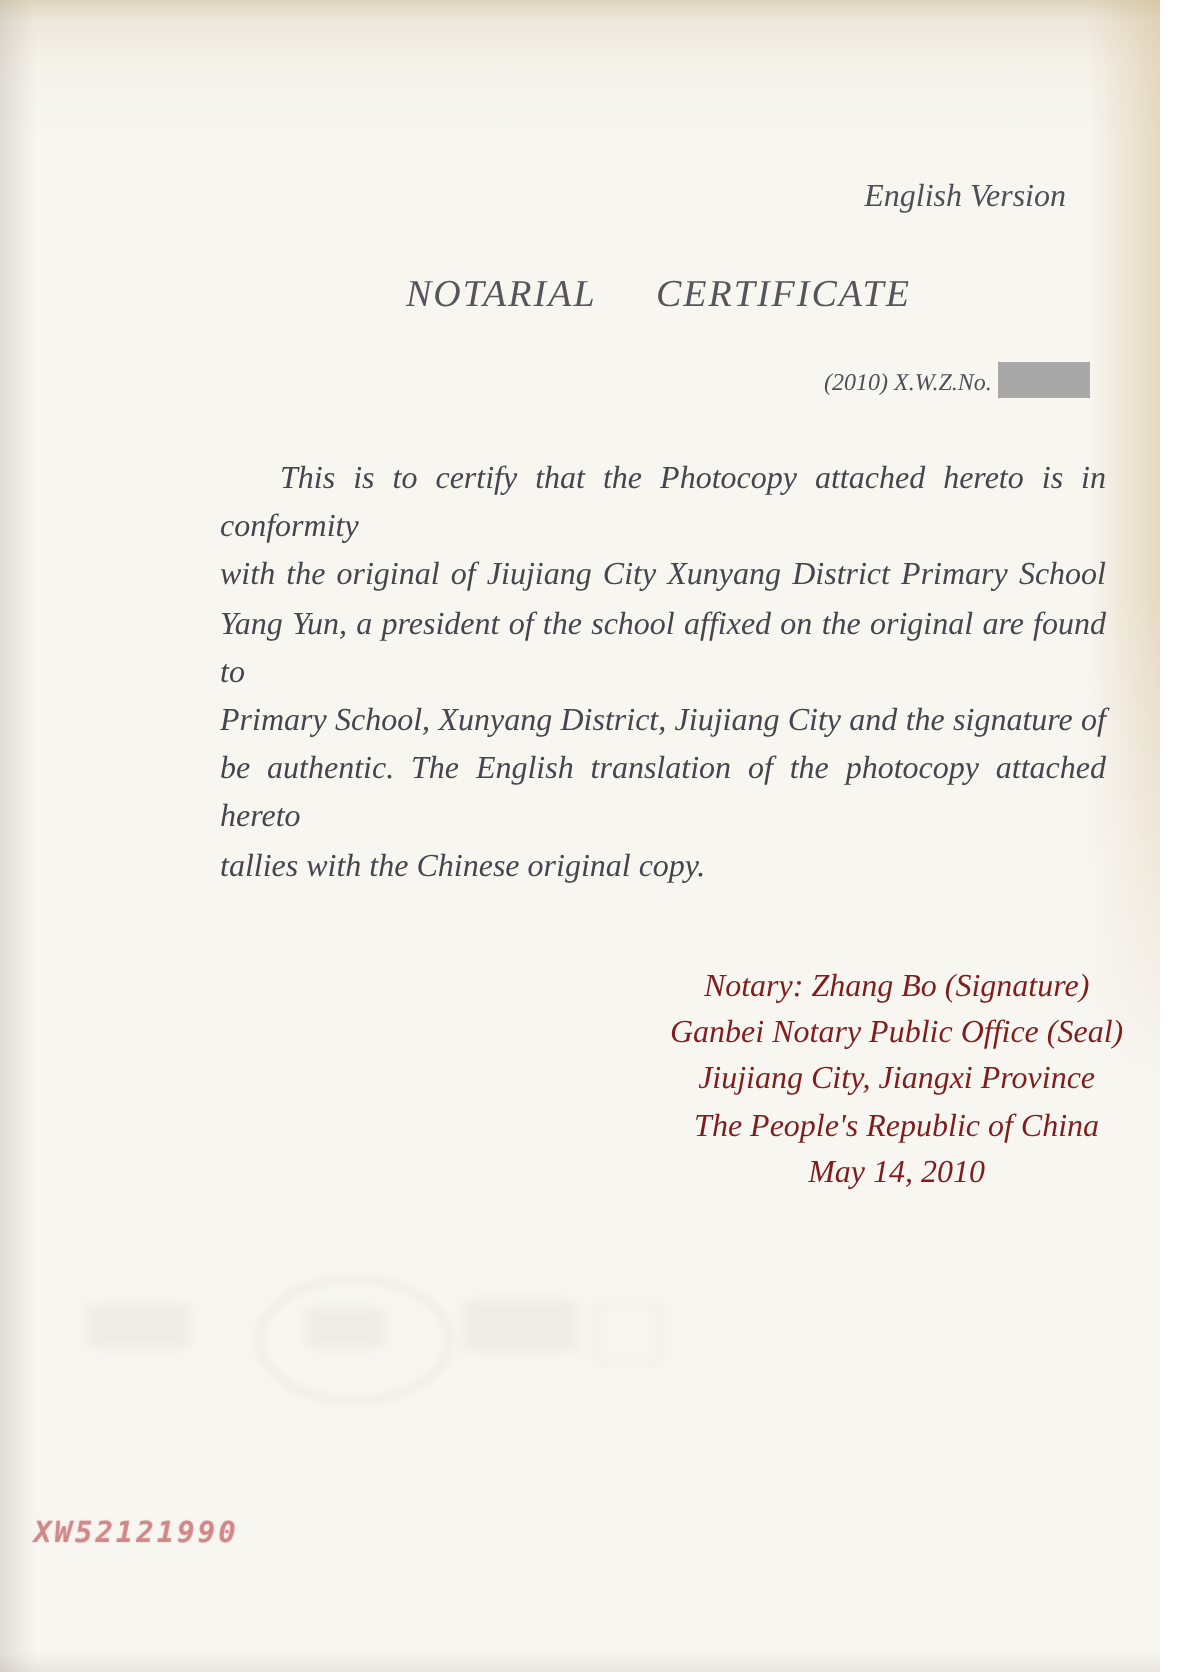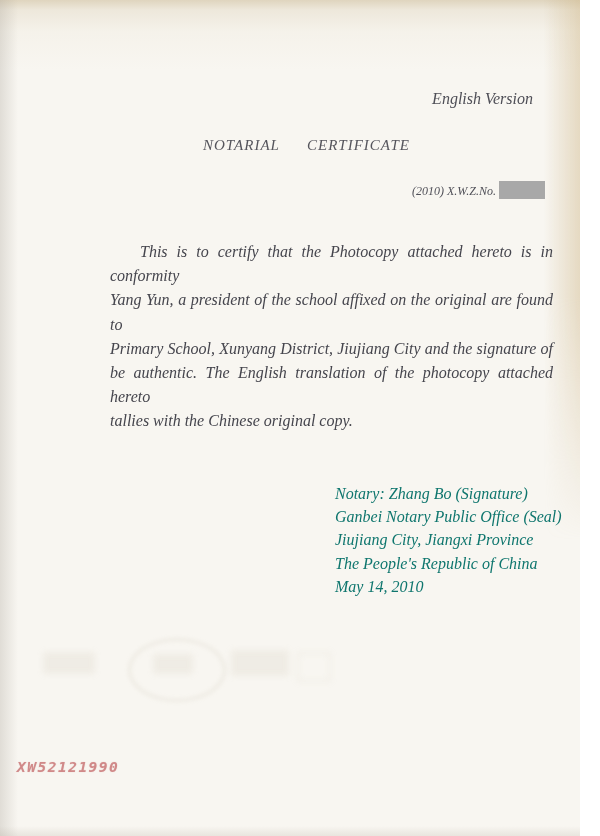--- a/index.html
+++ b/index.html
@@ -40,24 +40,24 @@
     left: 0; bottom: 0; width: 100%; height: 10px;
     background: linear-gradient(0deg, rgba(160,150,135,0.18), rgba(160,150,135,0));
   }
 
   .english-version {
     position: absolute; top: 90px; right: 47px;
     font-size: 16px; color: #4f4f57;
   }
   .title-word {
     position: absolute; top: 137px;
-    font-size: 15px; letter-spacing: 1px; color: #55555c;
+    font-size: 19px; letter-spacing: 1px; color: #55555c;
   }
   .title-notarial { left: 203px; }
-  .title-certificate { left: 307px; }
+  .title-certificate { left: 328px; }
 
   .ref-line {
     position: absolute; top: 181px; left: 412px;
     font-size: 12px; color: #4f4f57; white-space: nowrap;
   }
   .redaction {
     display: inline-block; background: #a8a8a8;
   }
   .redaction-ref {
     width: 46px; height: 18px; vertical-align: -4px; margin-left: 3px;
@@ -67,26 +67,26 @@
   }
 
   .body-text {
     position: absolute; left: 110px; top: 228px; width: 443px;
     font-size: 16px; line-height: 24.2px; color: #45454d;
   }
   .body-line {
     text-align: justify;
     text-align-last: justify;
   }
-  .body-line.first { text-indent: 30px; margin-top: 12px; }
+  .body-line.first { text-indent: 30px; }
   .body-line.last  { text-align-last: left; }
 
   .signature-block {
     position: absolute; left: 335px; top: 482px;
-    font-size: 16px; line-height: 23.2px; color: #0f766e;
+    font-size: 16px; line-height: 23.2px; color: #7f1d1d; text-align: center;
   }
 
   
   .watermark {
     position: absolute; left: 35px; top: 630px; width: 310px; height: 80px;
     opacity: 0.55; pointer-events: none;
   }
   .wm-ellipse {
     position: absolute; left: 93px; top: 8px; width: 92px; height: 58px;
     border: 3px solid rgba(193,184,163,0.35); border-radius: 50%;
@@ -124,20 +124,21 @@
 
   <div class="title-word title-notarial">NOTARIAL</div>
   <div class="title-word title-certificate">CERTIFICATE</div>
 
   <div class="ref-line">
     <span>(2010) X.W.Z.No.</span><span class="redaction redaction-ref"></span>
   </div>
 
   <div class="body-text">
     <div class="body-line first">This is to certify that the Photocopy attached hereto is in conformity</div>
+    <div class="body-line">with the original of Jiujiang City Xunyang District Primary School</div>
     <div class="body-line">Yang Yun, a president of the school affixed on the original are found to</div>
     <div class="body-line">Primary School, Xunyang District, Jiujiang City and the signature of</div>
     <div class="body-line">be authentic. The English translation of the photocopy attached hereto</div>
     <div class="body-line last">tallies with the Chinese original copy.</div>
   </div>
 
   <div class="signature-block">
     <div>Notary: Zhang Bo (Signature)</div>
     <div>Ganbei Notary Public Office (Seal)</div>
     <div>Jiujiang City, Jiangxi Province</div>

